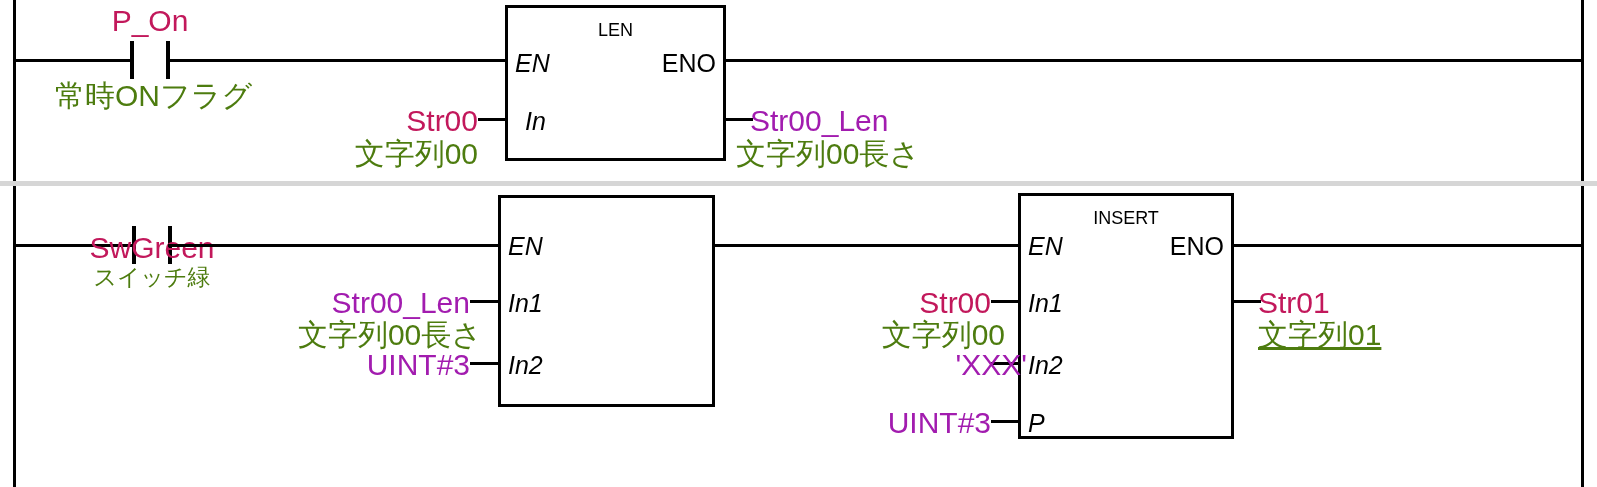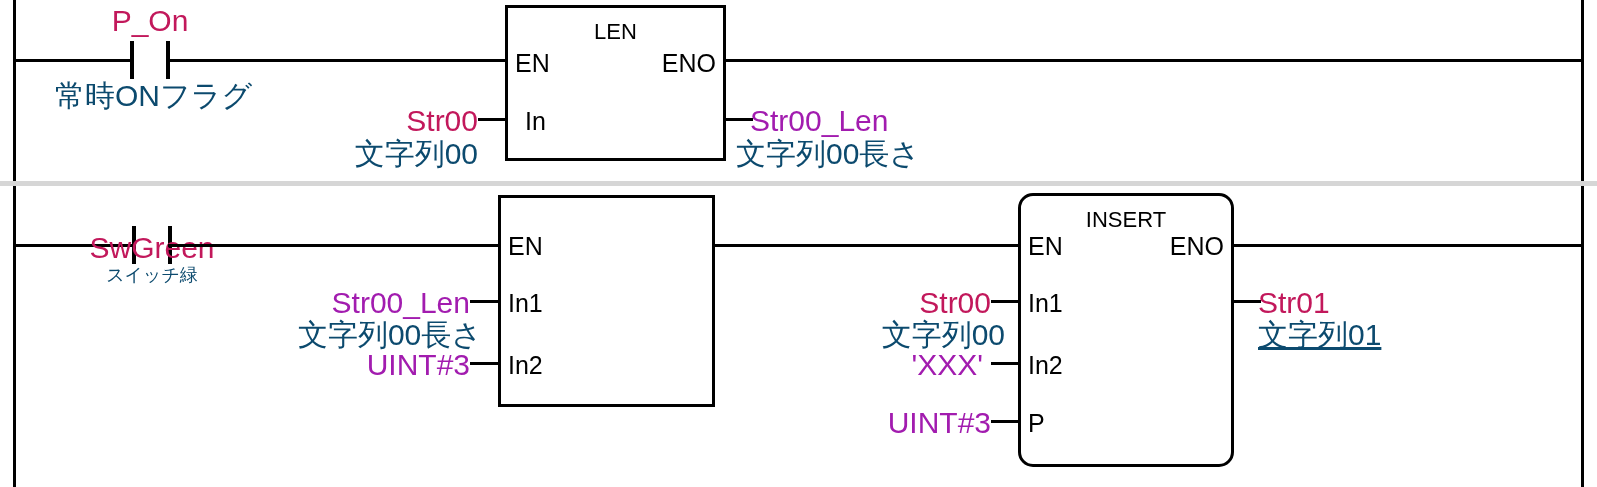--- a/index.html
+++ b/index.html
@@ -9,30 +9,30 @@
 
   .rail{position:absolute;background:#000;width:3px;top:0;height:487px;}
   .rail-left{left:13px;}
   .rail-right{left:1581px;}
 
   .wire{position:absolute;background:#000;height:3px;}
 
   .sep{position:absolute;left:0;width:1597px;height:5px;background:#d6d6d6;}
 
   .fb{position:absolute;border:3px solid #000;background:#fff;box-sizing:border-box;}
-  .fb-title{position:absolute;left:0;right:0;text-align:center;font-size:22px;color:#000;
+  .fb-title{position:absolute;left:0;right:0;text-align:center;font-size:18px;color:#000;
             line-height:1;white-space:nowrap;}
   .pin{position:absolute;font-size:25px;color:#000;line-height:1;white-space:nowrap;}
-  .pin-left{text-align:left;}
+  .pin-left{text-align:left;font-style:italic;}
   .pin-right{text-align:right;}
 
   .lbl{position:absolute;font-size:30px;line-height:1;white-space:nowrap;}
   .lbl-var{color:#c2185b;}
   .lbl-plain{color:#a21caf;}
-  .lbl-cmt{color:#0c4a6e;}
+  .lbl-cmt{color:#4d7c0f;}
   .ta-r{text-align:right;}
   .ta-l{text-align:left;}
   .ta-c{text-align:center;}
 
   .contact{position:absolute;}
   .contact .bar{position:absolute;background:#000;width:4px;height:38px;top:0;}
   .contact .bar-l{left:0;}
   .contact .bar-r{right:0;}
 
   .stub{position:absolute;background:#000;height:3px;}
@@ -80,54 +80,54 @@
 
   <div>
 
     <div class="wire" style="left:13px;top:244px;width:119px;"></div>
 
     <div class="contact" style="left:132px;top:226px;width:40px;height:38px;">
       <div class="bar bar-l"></div>
       <div class="bar bar-r"></div>
     </div>
     <div class="lbl lbl-var ta-c" style="left:62px;top:191px;width:180px;margin-top:42px;">SwGreen</div>
-    <div class="lbl lbl-cmt ta-c" style="left:72px;top:266px;width:160px;font-size:18px;">スイッチ緑</div>
+    <div class="lbl lbl-cmt ta-c" style="left:72px;top:266px;width:160px;font-size:23px;">スイッチ緑</div>
 
     <div class="wire" style="left:168px;top:244px;width:332px;"></div>
 
     <div class="fb" style="left:498px;top:195px;width:217px;height:212px;">
       <div class="pin pin-left" style="left:7px;top:36px;">EN</div>
       <div class="pin pin-left" style="left:7px;top:93px;">In1</div>
       <div class="pin pin-left" style="left:7px;top:155px;">In2</div>
     </div>
 
     <div class="stub" style="left:470px;top:300px;width:29px;"></div>
     <div class="lbl lbl-plain ta-r" style="left:230px;top:288px;width:240px;">Str00_Len</div>
     <div class="lbl lbl-cmt ta-r" style="left:230px;top:320px;width:252px;">文字列00長さ</div>
 
     <div class="stub" style="left:470px;top:362px;width:29px;"></div>
     <div class="lbl lbl-plain ta-r" style="left:230px;top:350px;width:240px;">UINT#3</div>
 
     <div class="wire" style="left:714px;top:244px;width:306px;"></div>
 
-    <div class="fb" style="left:1018px;top:193px;width:216px;height:274px;border-radius:15px;">
+    <div class="fb" style="left:1018px;top:193px;width:216px;height:246px;">
       <div class="fb-title" style="top:13px;">INSERT</div>
       <div class="pin pin-left" style="left:7px;top:38px;">EN</div>
       <div class="pin pin-right" style="right:7px;top:38px;">ENO</div>
       <div class="pin pin-left" style="left:7px;top:95px;">In1</div>
       <div class="pin pin-left" style="left:7px;top:157px;">In2</div>
       <div class="pin pin-left" style="left:7px;top:215px;">P</div>
     </div>
 
     <div class="stub" style="left:991px;top:300px;width:28px;"></div>
     <div class="lbl lbl-var ta-r" style="left:780px;top:288px;width:211px;">Str00</div>
     <div class="lbl lbl-cmt ta-r" style="left:780px;top:320px;width:225px;">文字列00</div>
 
     <div class="stub" style="left:991px;top:362px;width:28px;"></div>
-    <div class="lbl lbl-plain ta-r" style="left:772px;top:350px;width:211px;">'XXX'</div>
+    <div class="lbl lbl-plain ta-r" style="left:816px;top:350px;width:211px;">'XXX'</div>
 
     <div class="stub" style="left:991px;top:420px;width:28px;"></div>
     <div class="lbl lbl-plain ta-r" style="left:760px;top:408px;width:231px;">UINT#3</div>
 
     <div class="wire" style="left:1233px;top:244px;width:349px;"></div>
 
     <div class="stub" style="left:1233px;top:300px;width:28px;"></div>
     <div class="lbl lbl-var ta-l" style="left:1258px;top:288px;width:320px;">Str01</div>
     <div class="lbl lbl-cmt ta-l" style="left:1258px;top:320px;width:320px;text-decoration:underline;">文字列01</div>
   </div>

